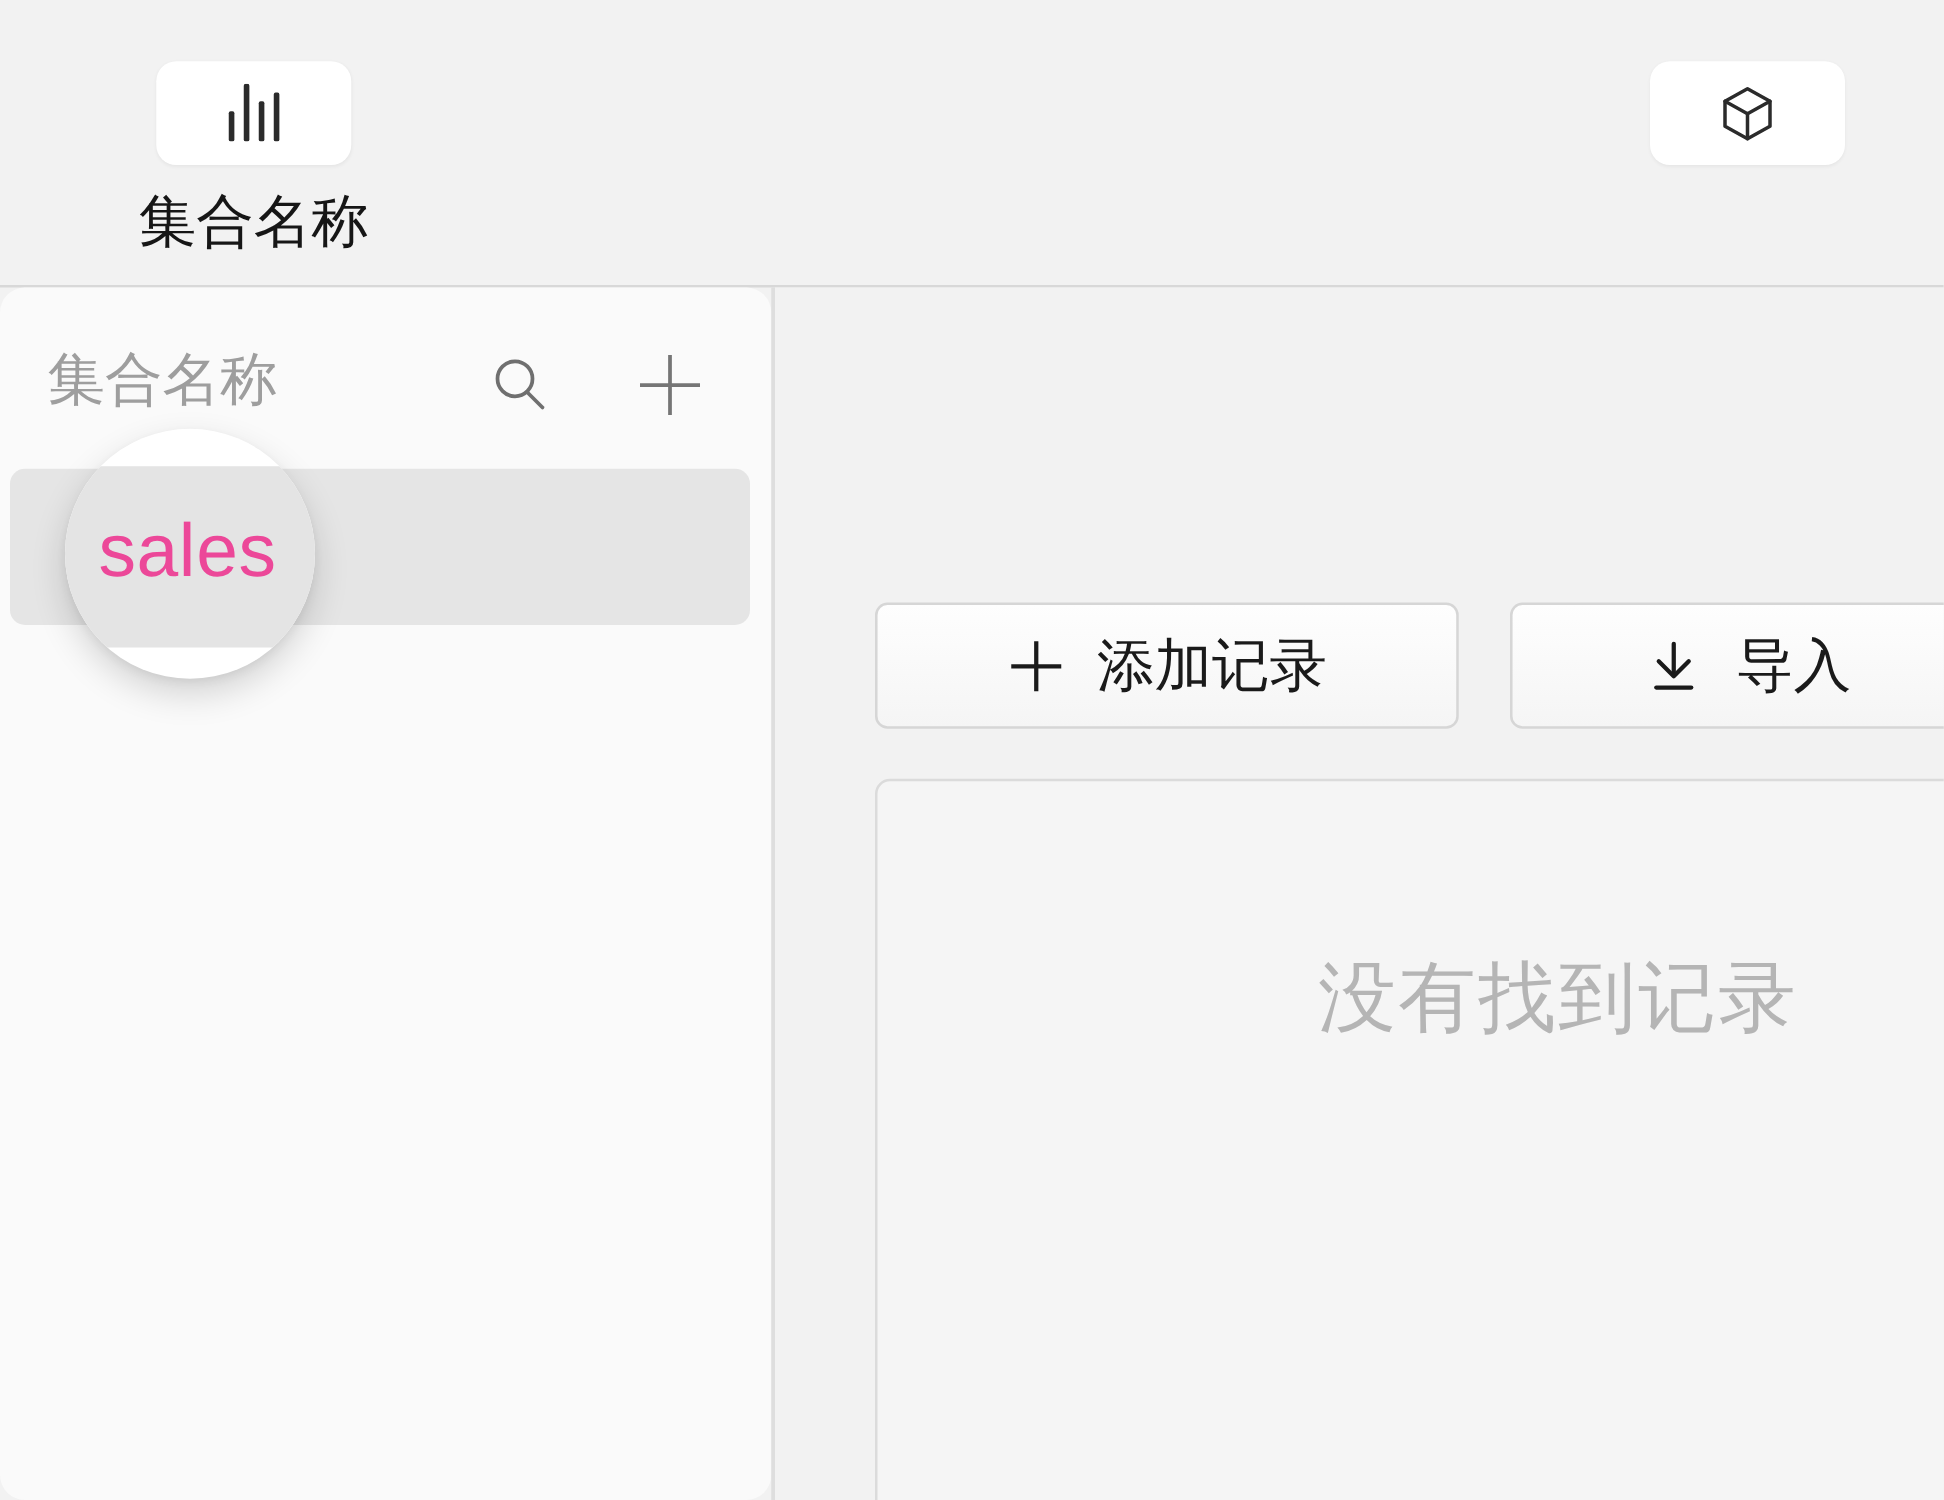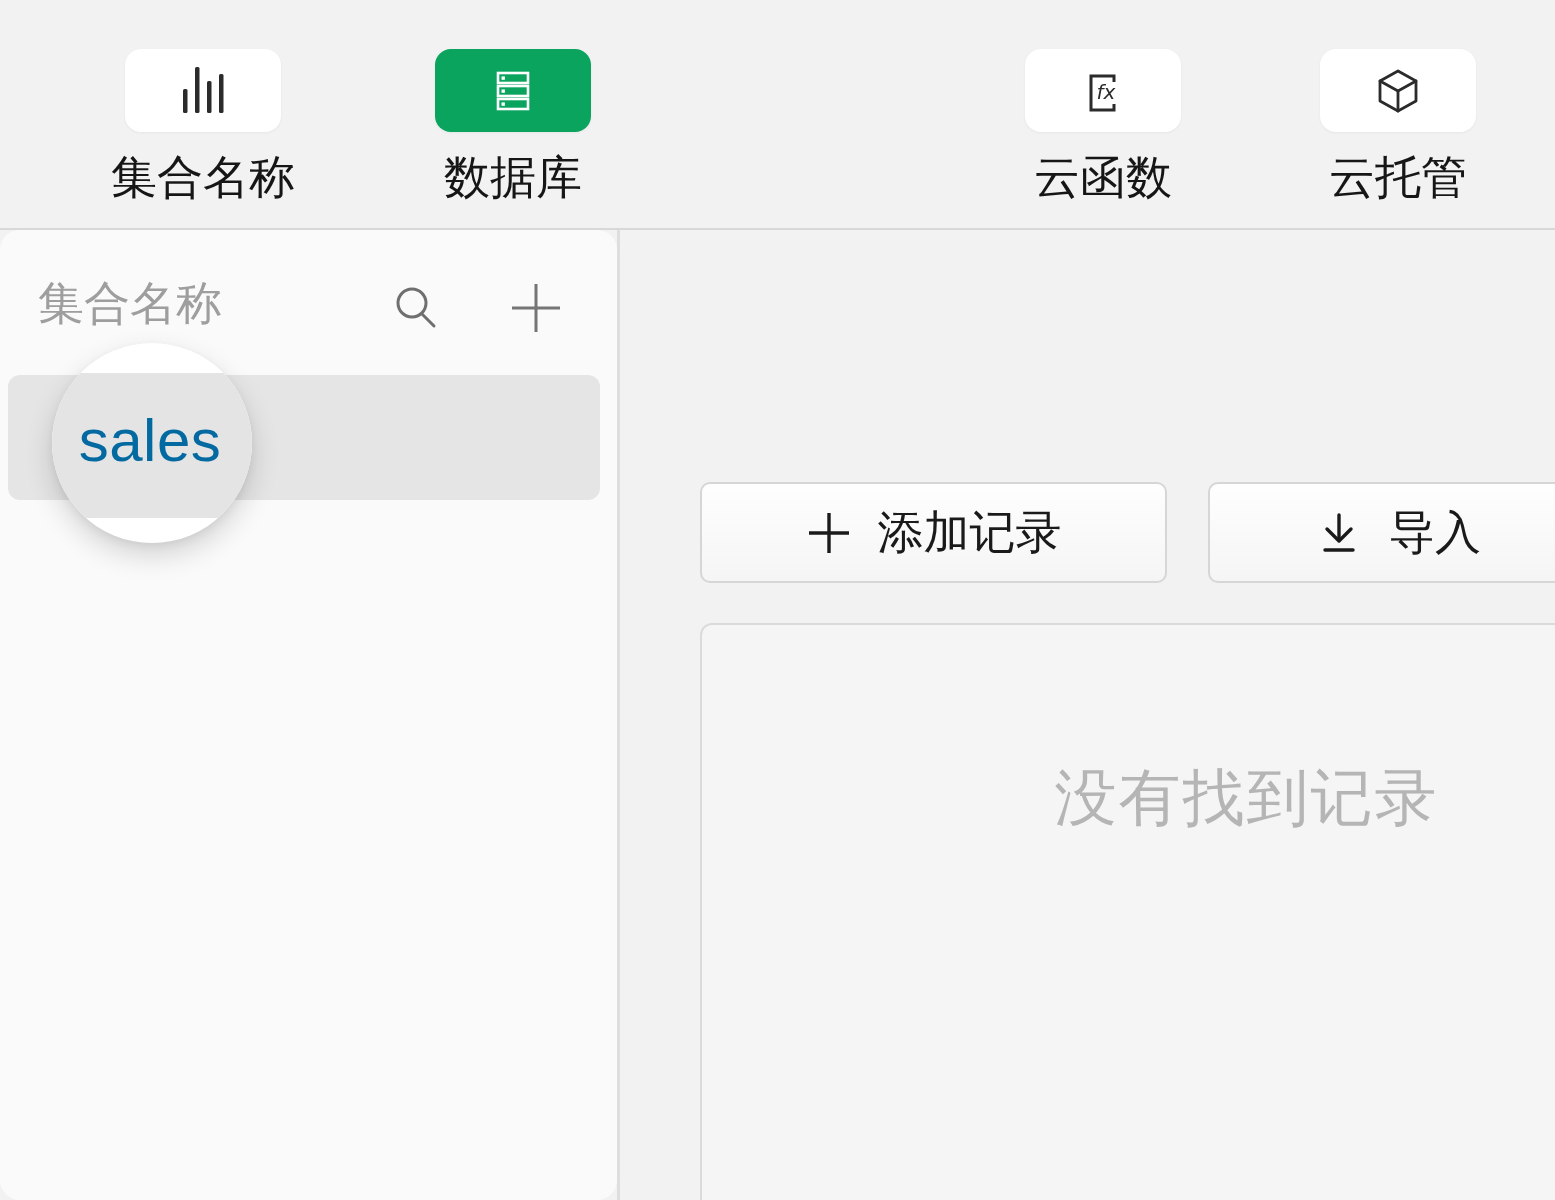--- a/index.html
+++ b/index.html
@@ -50,21 +50,21 @@
     border-radius:50%;background:#ffffff;overflow:hidden;
     box-shadow:0 12px 28px rgba(0,0,0,0.16),0 3px 8px rgba(0,0,0,0.06);
     z-index:5;
   }
   .lens-band{
     position:absolute;left:-10px;right:-10px;top:30px;height:145px;background:#e4e4e4;
   }
   .lens-text{
     position:absolute;left:0;top:0;width:196px;height:194px;
     display:flex;align-items:center;justify-content:center;
-    font-size:60px;color:#0369a1;letter-spacing:0.5px;
+    font-size:60px;color:#ec4899;letter-spacing:0.5px;
   }
   
   .main{position:absolute;left:620px;top:230px;width:1113px;height:970px;background:#f2f2f2;}
   .btn{
     position:absolute;top:252px;height:101px;box-sizing:border-box;
     border:2px solid #d6d6d6;border-radius:10px;
     background:linear-gradient(180deg,#fefefe,#f5f5f5);
     display:flex;align-items:center;justify-content:center;gap:26px;
     font-size:46px;color:#1a1a1a;cursor:pointer;white-space:nowrap;
   }
@@ -91,58 +91,33 @@
       <svg class="icon" width="46" height="48" viewBox="0 0 46 48">
         <rect x="3" y="22" width="4.5" height="24" rx="1.5" fill="#2b2b2b"></rect>
         <rect x="15" y="0" width="4.5" height="46" rx="1.5" fill="#2b2b2b"></rect>
         <rect x="27" y="14" width="4.5" height="32" rx="1.5" fill="#2b2b2b"></rect>
         <rect x="39" y="7" width="4.5" height="39" rx="1.5" fill="#2b2b2b"></rect>
       </svg>
     </div>
     <div class="tab-label">集合名称</div>
   </div>
 
-  <div class="tab active" style="left:513px;">
-    <div class="tab-btn">
-      <svg class="icon" width="46" height="46" viewBox="0 0 46 46">
-        <g fill="none" stroke="#ffffff" stroke-width="2.6">
-          <rect x="8" y="5" width="30" height="10"></rect>
-          <rect x="8" y="18" width="30" height="10"></rect>
-          <rect x="8" y="31" width="30" height="10"></rect>
-        </g>
-        <rect x="11.5" y="8.4" width="3.4" height="3.4" fill="#ffffff"></rect>
-        <rect x="11.5" y="21.4" width="3.4" height="3.4" fill="#ffffff"></rect>
-        <rect x="11.5" y="34.4" width="3.4" height="3.4" fill="#ffffff"></rect>
-      </svg>
-    </div>
-    <div class="tab-label">数据库</div>
-  </div>
 
 
-  <div class="tab" style="left:1103px;">
-    <div class="tab-btn">
-      <svg class="icon" width="46" height="46" viewBox="0 0 46 46">
-        <path d="M34,14 V8 H11 V42 H34 V36" fill="none" stroke="#2b2b2b" stroke-width="3"></path>
-        <text x="26" y="31" text-anchor="middle" font-style="italic" font-family="'DejaVu Sans',sans-serif" font-size="20" fill="#2b2b2b">fx</text>
-      </svg>
-    </div>
-    <div class="tab-label">云函数</div>
-  </div>
 
   <div class="tab" style="left:1398px;">
     <div class="tab-btn">
       <svg class="icon" width="46" height="46" viewBox="0 0 46 46">
         <g fill="none" stroke="#2b2b2b" stroke-width="2.8" stroke-linejoin="round" stroke-linecap="round">
           <polygon points="23,3 41,13 41,33 23,43 5,33 5,13"></polygon>
           <polyline points="5,13 23,23 41,13"></polyline>
           <line x1="23" y1="23" x2="23" y2="43"></line>
         </g>
       </svg>
     </div>
-    <div class="tab-label">云托管</div>
   </div>
 
 </div>
 
 <div class="sidebar">
 
   <div class="side-header">
     <div class="side-placeholder">集合名称</div>
 
     <svg class="side-search" viewBox="0 0 56 56">

